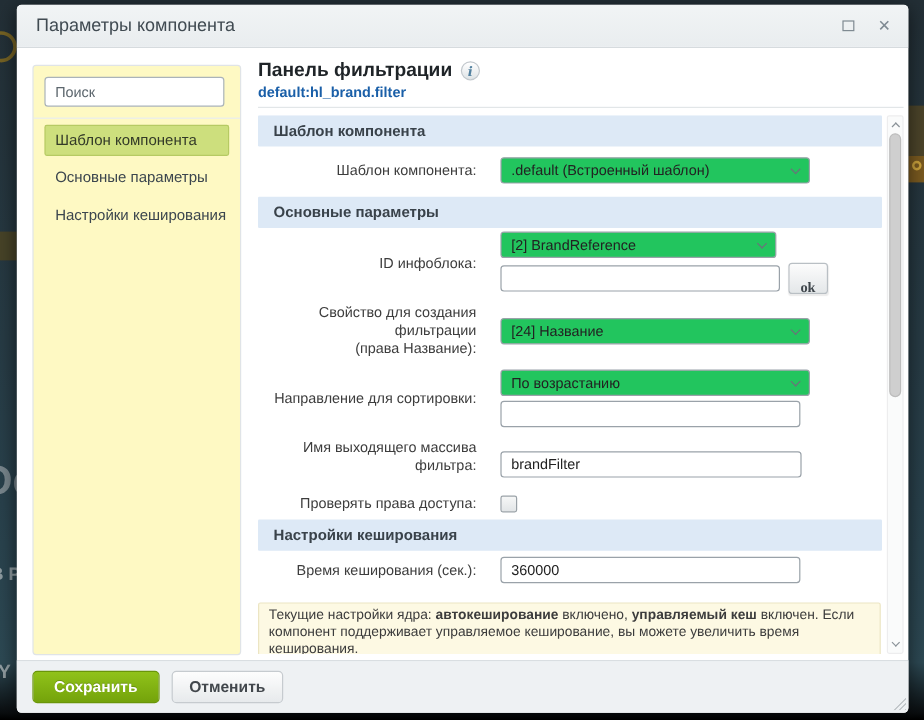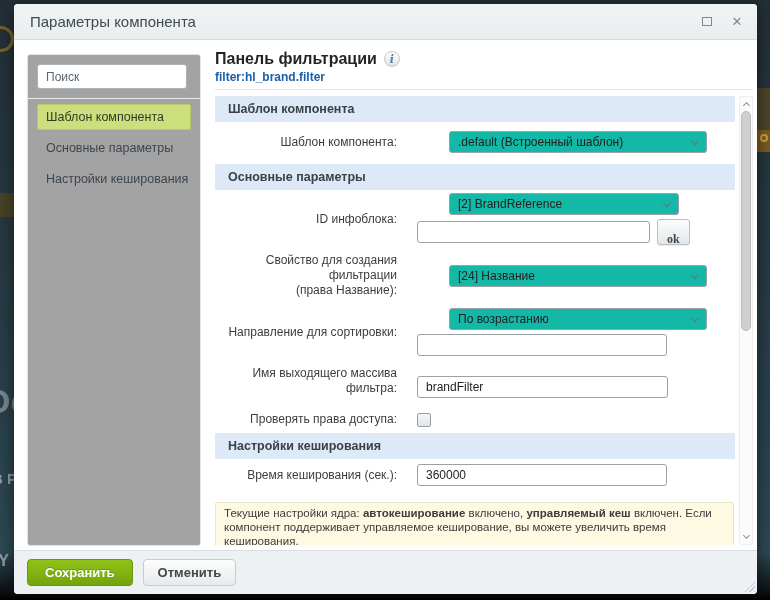--- a/index.html
+++ b/index.html
@@ -33,21 +33,21 @@
   }
   .titlebar-text { font-size:15px; color:#414b52; font-weight:500; }
   .win-controls { margin-left:auto; display:flex; gap:14px; align-items:center; }
   .win-btn { width:16px; height:16px; display:flex; align-items:center; justify-content:center; cursor:pointer; color:#7f8a92; }
   .maxi-glyph { width:10px; height:9px; border:1px solid #7f8a92; }
   .close-glyph { font-size:13px; line-height:1; color:#7f8a92; font-weight:bold; }
 
   
   .sidebar {
     position:absolute; left:13px; top:50px; width:174px; height:492px;
-    border:1px solid #e0e4e7; border-radius:3px; background:#a3a3a3;
+    border:1px solid #e0e4e7; border-radius:3px; background:#fef9c3;
   }
   .search-input {
     position:absolute; left:9px; top:9px; width:150px; height:25px;
     border:1px solid #aab3b9; border-radius:3px; padding:0 8px;
     font-size:12px; color:#333; font-family:inherit; outline:none;
   }
   .search-input::placeholder { color:#5c666d; opacity:1; }
   .sidebar-divider { position:absolute; left:0; top:43px; width:100%; height:1px; background:#e9edef; }
   .side-items { position:absolute; left:9px; top:49px; right:9px; }
   .side-item {
@@ -80,22 +80,22 @@
   .sec-1 { margin-bottom:9px; }
   .row { display:flex; align-items:center; }
   .row .lbl {
     width:182px; margin-right:20px; text-align:right;
     font-size:12px; color:#3d3d3d; line-height:15px;
   }
   .ctl { display:flex; flex-direction:column; gap:4px; }
   .ctl-line { display:flex; align-items:center; gap:7px; }
 
   .select {
-    height:22px; border:1px solid #9aa2a9; border-radius:3px; background:#14b8a6;
-    display:flex; align-items:center; padding:0 14px 0 8px; position:relative; cursor:pointer;margin-left:32px;
+    height:22px; border:1px solid #9aa2a9; border-radius:3px; background:#22c55e;
+    display:flex; align-items:center; padding:0 14px 0 8px; position:relative; cursor:pointer;
   }
   .select .sel-text { font-size:12px; color:#222; white-space:nowrap; overflow:hidden; }
   .chev {
     position:absolute; right:8px; top:7px; width:6px; height:6px;
     border-right:1.5px solid #6b7publicity2; border:0 solid #6b737a;
     border-right-width:1.5px; border-bottom-width:1.5px; transform:rotate(45deg); margin-top:-1px;
   }
   .txt {
     height:22px; border:1px solid #9aa2a9; border-radius:3px; padding:0 8px;
     font-size:12px; color:#222; font-family:inherit; outline:none;
@@ -198,21 +198,21 @@
       <div class="side-item">Основные параметры</div>
       <div class="side-item">Настройки кеширования</div>
     </div>
   </div>
 
   <div class="main-head">
     <div class="main-title-row">
       <span class="main-title">Панель фильтрации</span>
       <span class="info-icon">i</span>
     </div>
-    <div class="main-subtitle">filter:hl_brand.filter</div>
+    <div class="main-subtitle">default:hl_brand.filter</div>
   </div>
   <div class="head-divider"></div>
 
   <div class="scroll-area">
 
     <div class="section-header sec-1">Шаблон компонента</div>
 
     <div class="row m-template-row">
       <div class="lbl">Шаблон компонента:</div>
       <div class="ctl">

